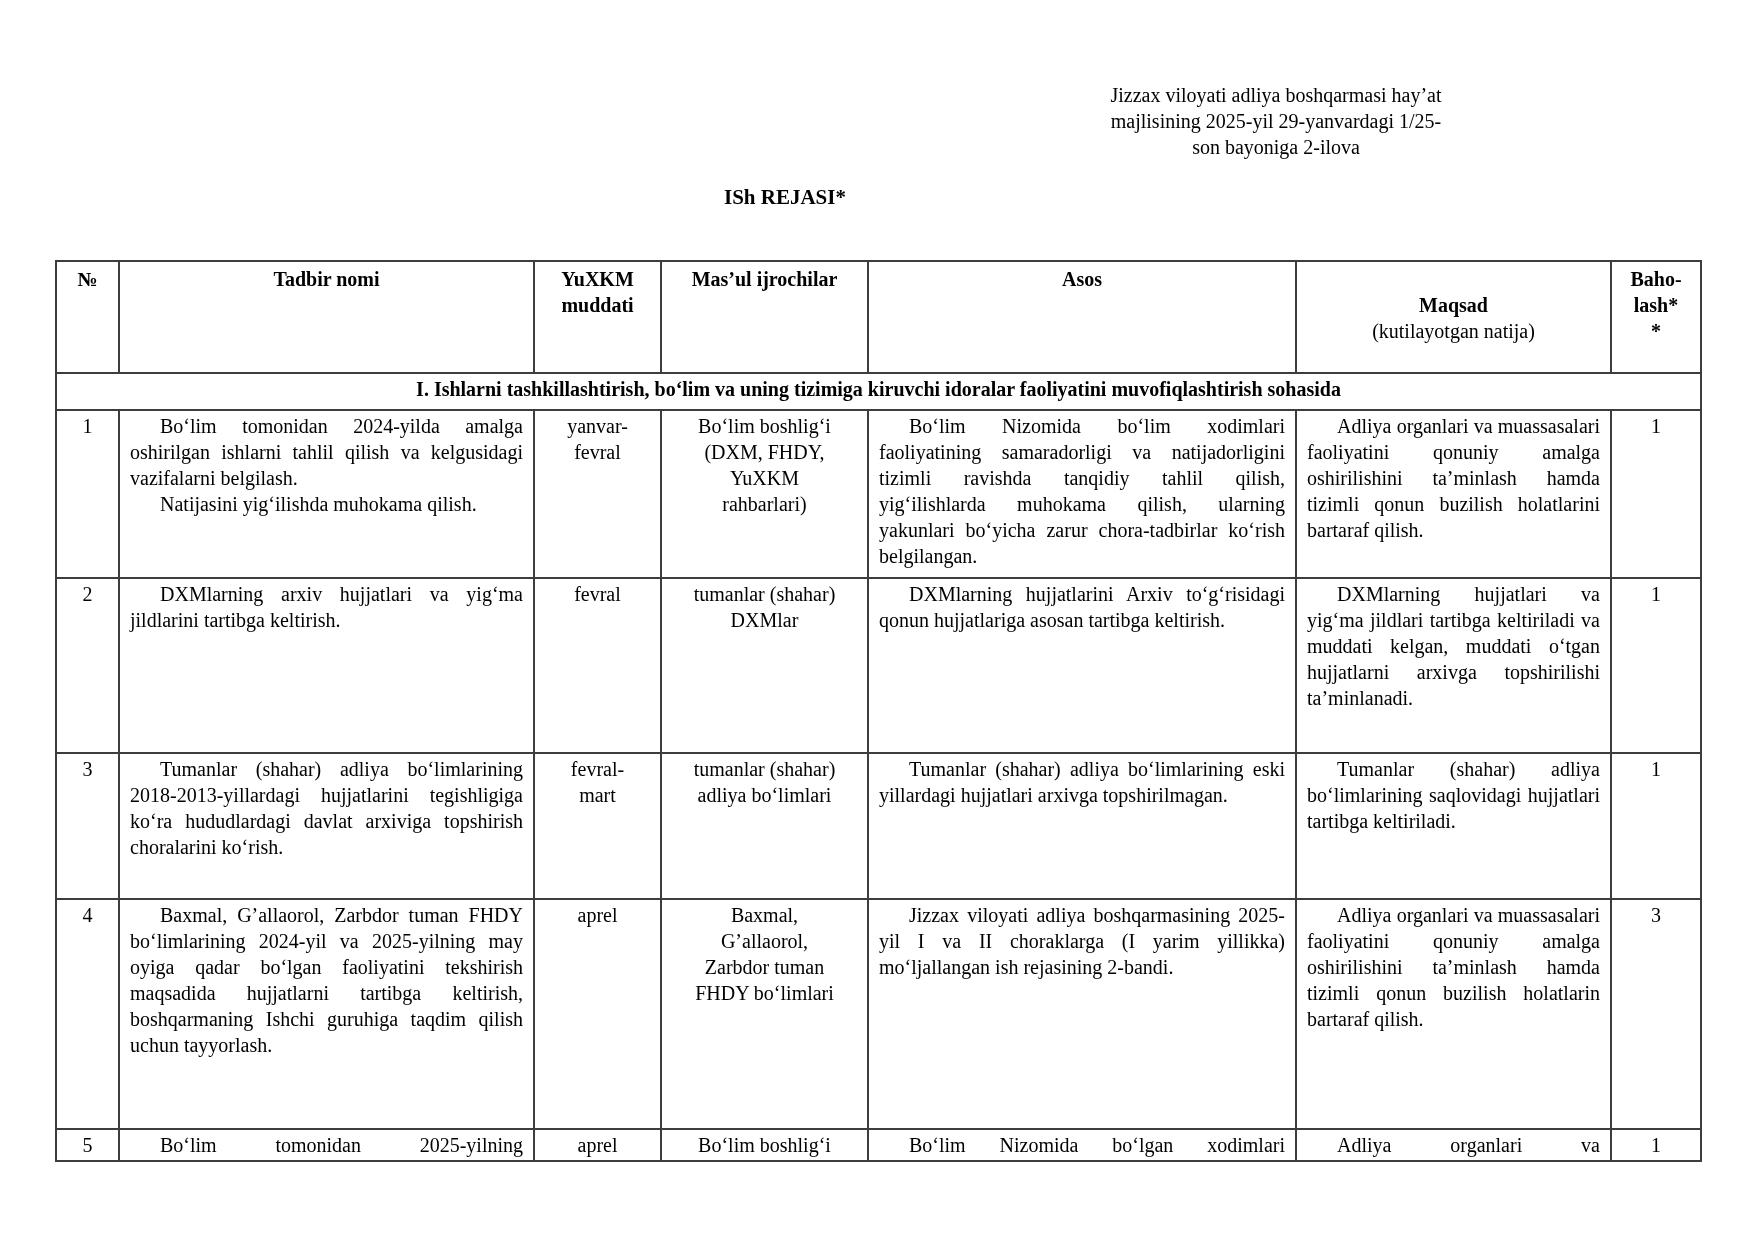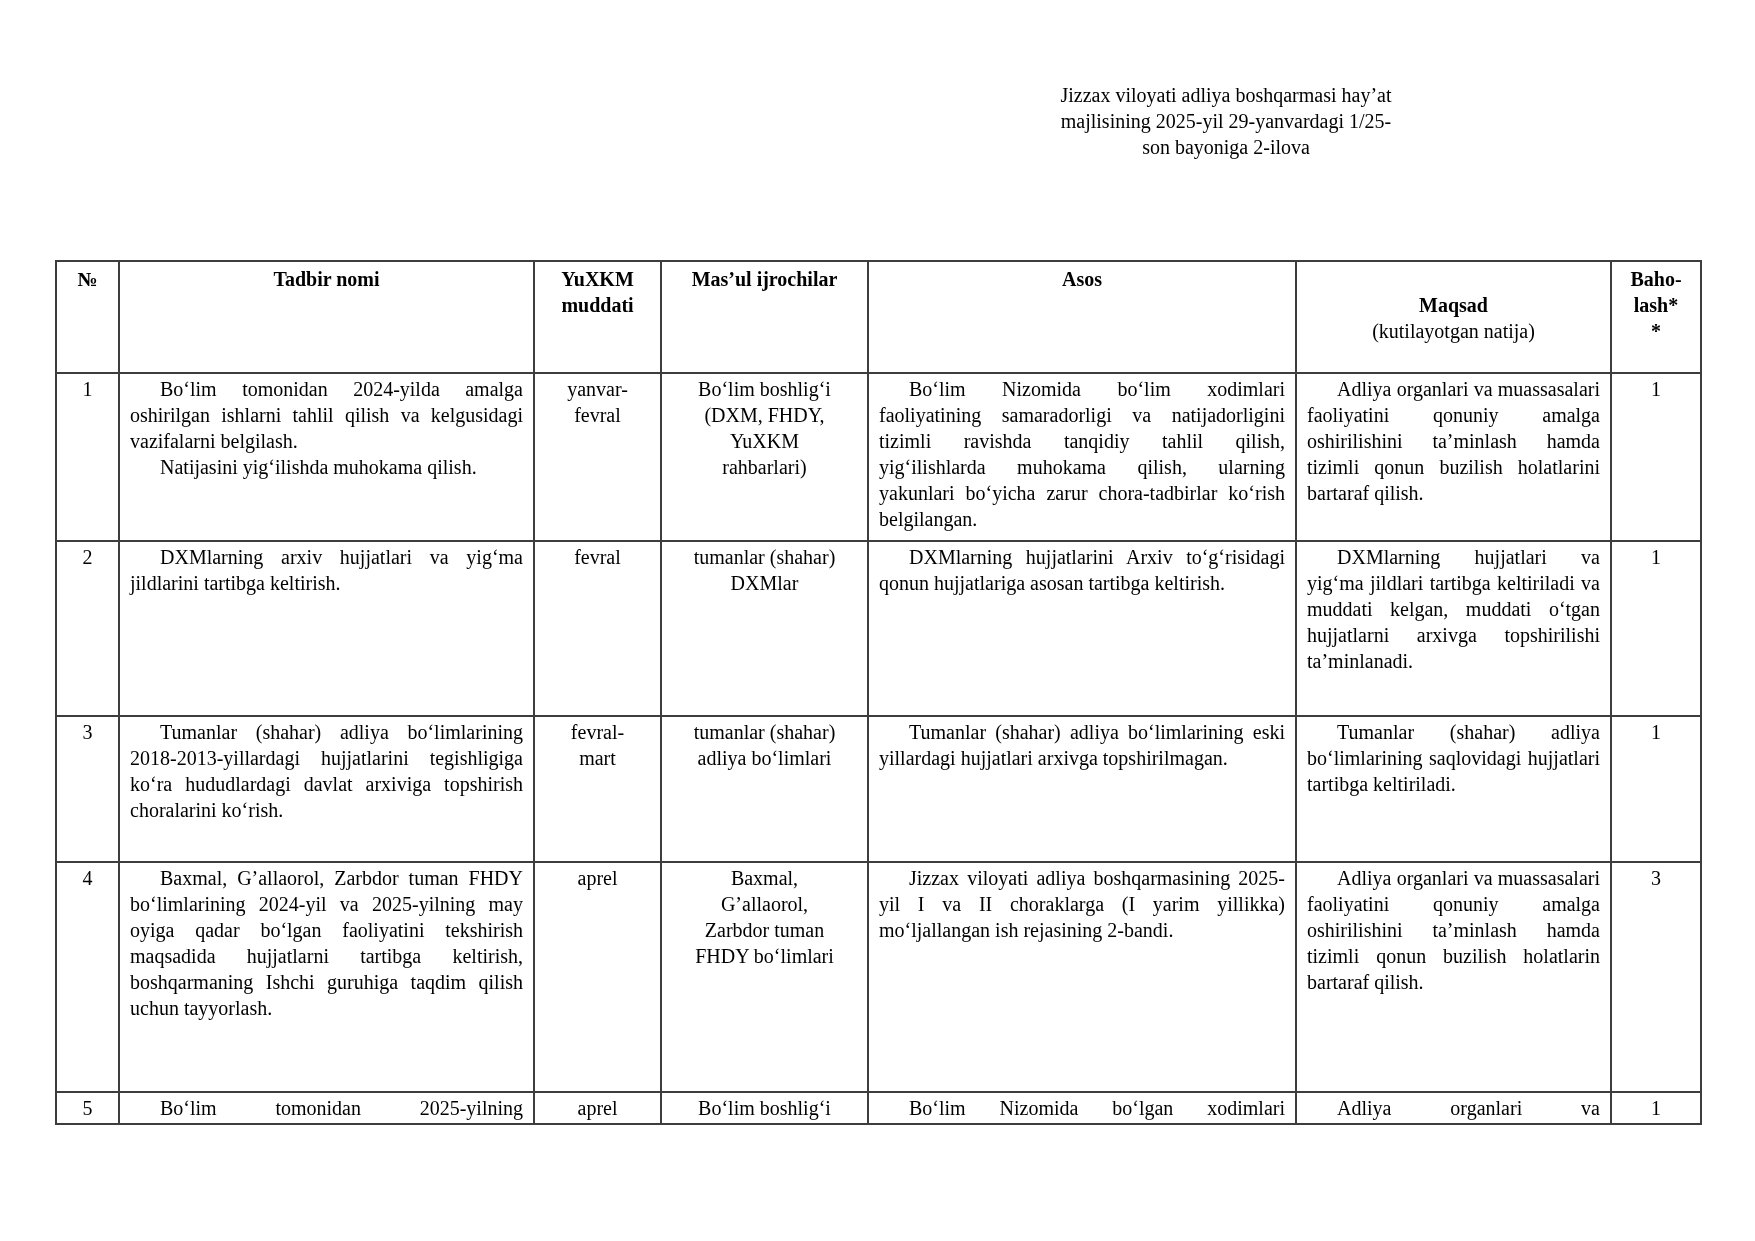--- a/index.html
+++ b/index.html
@@ -9,21 +9,21 @@
     width: 1755px;
     height: 1241px;
     background: #ffffff;
     font-family: "Liberation Serif", "DejaVu Serif", serif;
     color: #000;
     overflow: hidden;
   }
   .doc-ref {
     position: absolute;
     top: 82px;
-    left: 1036px;
+    left: 1086px;
     width: 380px;
     text-align: center;
     font-size: 20px;
     line-height: 26px;
     white-space: pre-line;
   }
   .title-block {
     position: absolute;
     top: 184px;
     left: 55px;
@@ -78,20 +78,21 @@
 </head>
 <body>
 
 <div class="page">
 
   <div class="doc-ref">Jizzax viloyati adliya boshqarmasi hay’at
 majlisining 2025-yil 29-yanvardagi 1/25-
 son bayoniga 2-ilova</div>
 
   <div class="title-block">
+    <div>ISh REJASI*</div>
   </div>
 
   <table class="plan">
     <colgroup>
       <col style="width:63px">
         <col style="width:415px">
         <col style="width:127px">
       <col style="width:207px">
         <col style="width:428px">
         <col style="width:315px">
@@ -108,20 +109,23 @@
       <th>Asos</th>
       <th>
         <span>Maqsad</span>
         <span class="hdr-sub">(kutilayotgan natija)</span>
       </th>
       <th>Baho-
 lash*
 *</th>
     </tr>
 
+    <tr class="r-sec">
+      <td class="c-sec" colspan="7">I. Ishlarni tashkillashtirish, boʻlim va uning tizimiga kiruvchi idoralar faoliyatini muvofiqlashtirish sohasida</td>
+    </tr>
 
     <tr class="r1">
       <td class="c-num">1</td>
       <td class="c-just">
             <p>Boʻlim tomonidan 2024-yilda amalga oshirilgan ishlarni tahlil qilish va kelgusidagi vazifalarni belgilash.</p>
             <p>Natijasini yigʻilishda muhokama qilish.</p>
           </td>
       <td class="c-center">yanvar-
 fevral</td>
       <td class="c-center">Boʻlim boshligʻi

